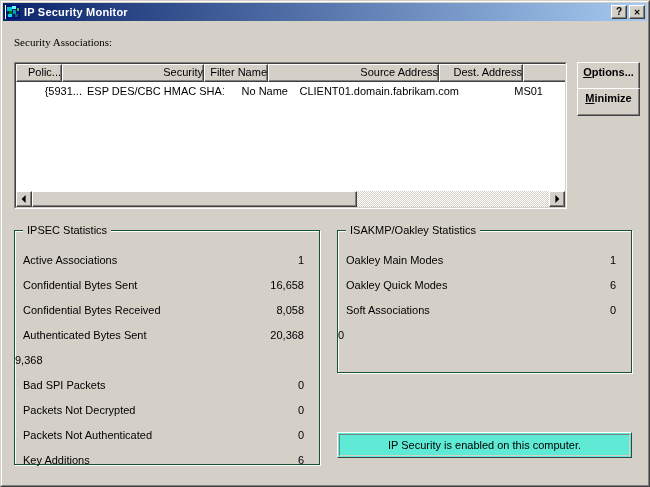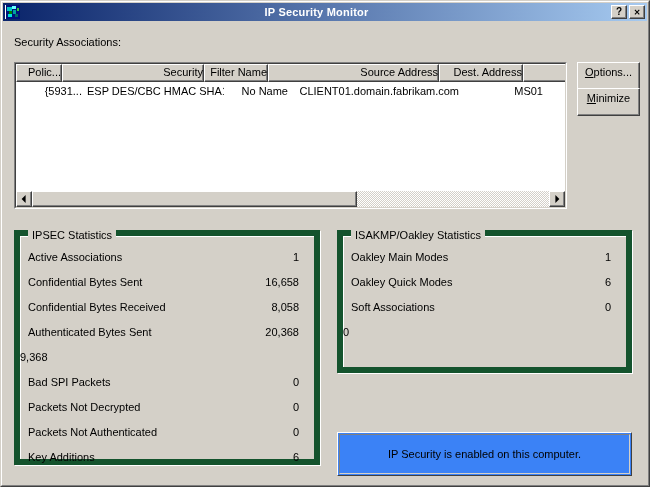--- a/index.html
+++ b/index.html
@@ -8,21 +8,21 @@
 
   .window { position:relative; width:650px; height:487px; background:#d4d0c8; }
   .edge1 { position:absolute; inset:0; border:1px solid; border-color:#d4d0c8 #404040 #404040 #d4d0c8; pointer-events:none; z-index:40; }
   .edge2 { position:absolute; inset:1px; border:1px solid; border-color:#ffffff #808080 #808080 #ffffff; pointer-events:none; z-index:40; }
 
   
   .titlebar { position:absolute; left:3px; top:3px; right:3px; height:18px;
               display:flex; align-items:center; padding:0 2px; }
   .titlebar .app-icon { width:16px; height:16px; flex:0 0 16px; margin-right:3px; }
   .titlebar .title { color:#fff; font-weight:bold; font-size:11px; letter-spacing:0.2px;
-                     flex:1 1 auto; white-space:nowrap; overflow:hidden;text-align:center; }
+                     flex:1 1 auto; white-space:nowrap; overflow:hidden; }
   .tb-btn { width:16px; height:14px; margin-left:2px; background:#d4d0c8;
             border:1px solid; border-color:#ffffff #404040 #404040 #ffffff;
             box-shadow: inset -1px -1px 0 #808080;
             font-size:10px; font-weight:bold; line-height:11px; text-align:center;
             font-family:"Liberation Sans",sans-serif; cursor:default; }
 
   
   .btn { background:#d4d0c8; border:1px solid; border-color:#ffffff #404040 #404040 #ffffff;
          box-shadow: inset -1px -1px 0 #808080; text-align:center; cursor:default; }
   .btn .u { text-decoration:underline; }
@@ -50,36 +50,36 @@
             border:1px solid; border-color:#ffffff #404040 #404040 #ffffff;
             box-shadow: inset -1px -1px 0 #808080; }
   .sb-thumb { flex:0 0 325px; height:16px; background:#d4d0c8;
               border:1px solid; border-color:#ffffff #404040 #404040 #ffffff;
               box-shadow: inset -1px -1px 0 #808080; }
   .tri { position:absolute; top:50%; left:50%; width:0; height:0; }
   .tri-left  { transform:translate(-60%,-50%); border:4px solid transparent; border-left:none; border-right:4px solid #000; }
   .tri-right { transform:translate(-40%,-50%); border:4px solid transparent; border-right:none; border-left:4px solid #000; }
 
   
-  .side-btn { position:absolute; left:577px; width:63px; height:28px; line-height:19px; font-size:11px; }
-
-  
-  .groupbox { position:absolute; border:6px solid #14532d;
+  .side-btn { position:absolute; left:577px; width:63px; height:28px; line-height:19px; font-size:11px;font-weight:bold; }
+
+  
+  .groupbox { position:absolute; border:1px solid #14532d;
               box-shadow: 1px 1px 0 #ffffff, inset 1px 1px 0 #ffffff; text-align: center; }
   .groupbox .legend { position:absolute; top:-7px; left:8px; background:#d4d0c8; padding:0 4px; white-space:nowrap; }
-  .stat-rows { position:absolute; inset:0; padding-top:8px; }
+  .stat-rows { position:absolute; inset:0; padding-top:16px; }
   .stat-row { display:flex; justify-content:space-between; align-items:center; height:25px; }
   .stat-row .sl { padding-left:8px; white-space:nowrap; }
   .stat-row .sv { padding-right:15px; white-space:nowrap; }
   #gb-ipsec  { left:14px;  top:230px; width:306px; height:235px; }
   #gb-isakmp { left:337px; top:230px; width:295px; height:143px; }
 
   
-  .status-panel { position:absolute; left:337px; top:432px; width:295px; height:44px;
-                  border:1px solid; border-color:#ffffff #404040 #404040 #ffffff; background:#3b82f6;text-decoration:underline; }
+  .status-panel { position:absolute; left:337px; top:432px; width:295px; height:26px;
+                  border:1px solid; border-color:#ffffff #404040 #404040 #ffffff; background:#5eead4;text-decoration:underline; }
   .status-inner { position:absolute; inset:1px; border:1px solid; border-color:#808080 #d4d0c8 #d4d0c8 #808080;
                   display:flex; align-items:center; justify-content:center; }
 </style>
 </head>
 <body>
 
 <div class="window">
   <div class="edge1"></div>
   <div class="edge2"></div>
 
@@ -93,21 +93,21 @@
       <rect x="8" y="6" width="3" height="4" fill="#00a0a0"></rect>
       <rect x="3" y="10" width="4" height="3" fill="#00e0e0"></rect>
       <rect x="10" y="10" width="3" height="3" fill="#006666"></rect>
       <rect x="12" y="4" width="2" height="3" fill="#3cc83c"></rect>
     </svg>
     <span class="title">IP Security Monitor</span>
     <div class="tb-btn"><span>?</span></div>
     <div class="tb-btn"><span style="font-size:8px;">✕</span></div>
   </div>
 
-  <div class="label" style="left:14px; top:36px;">Security Associations:</div>
+  <div class="label" style="left:14px; top:36px;font-family:Liberation Serif, serif;">Security Associations:</div>
 
   <div class="listview">
     <div class="listview-inner">
       <div class="lv-header">
         <div class="lv-hcell c0">Polic...</div>
         <div class="lv-hcell c1">Security</div>
         <div class="lv-hcell c2">Filter Name</div>
         <div class="lv-hcell c3">Source Address</div>
         <div class="lv-hcell c4">Dest. Address</div>
         <div class="lv-hcell c5">Pr</div>

